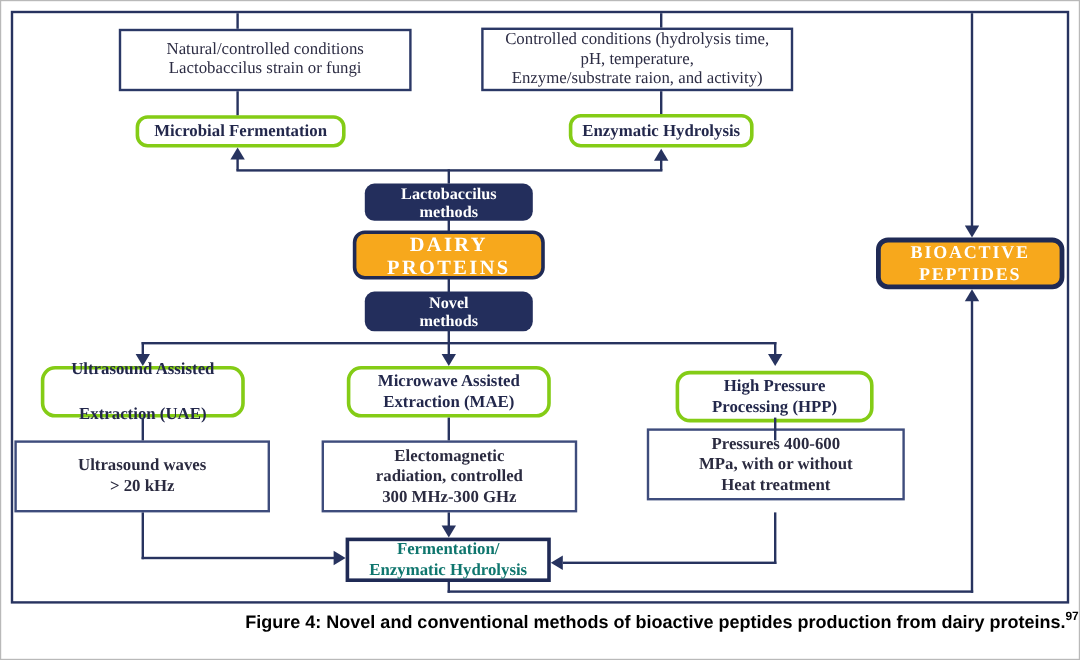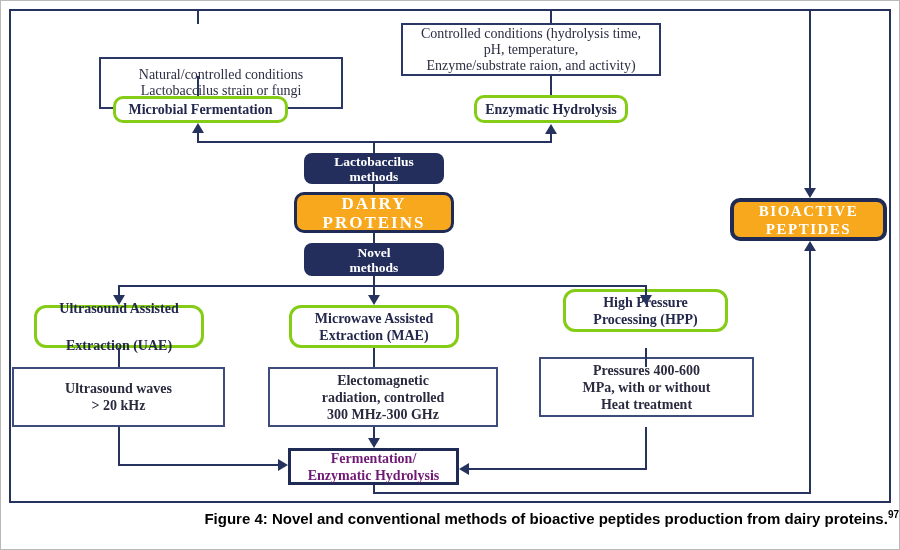--- a/index.html
+++ b/index.html
@@ -8,21 +8,21 @@
     border:1px solid #b9b9b9;overflow:hidden;
     font-family:"Liberation Serif","DejaVu Serif",serif;color:#2d2d44;
   }
   .frame{position:absolute;left:8px;top:8px;width:878px;height:490px;border:2px solid #27335f;background:transparent;}
   .box{position:absolute;display:flex;flex-direction:column;justify-content:center;align-items:center;text-align:center;background:#fff;box-sizing:border-box;}
   .cond{border:2px solid #2b3866;font-size:14px;line-height:16px;}
   .roundbox{border:3px solid #84cc16;border-radius:10px;font-size:14px;line-height:17px;font-weight:600;color:#23284c;}
   .navytab{background:#232e5c;border-radius:8px;color:#ffffff;font-weight:bold;font-size:13.5px;line-height:15px;}
   .gold{background:#f7a81c;border:3px solid #1f2a55;border-radius:10px;color:#ffffff;font-weight:bold;letter-spacing:2px;}
   .detail{border:2px solid #3e4c7c;font-size:14px;line-height:17px;font-weight:600;color:#2b2b40;}
-  .ferm{border:3px solid #1f2a55;font-weight:bold;font-size:14px;line-height:17px;color:#701a75;text-align:center;}
+  .ferm{border:3px solid #1f2a55;font-weight:bold;font-size:14px;line-height:17px;color:#0f766e;text-align:center;}
   .v{position:absolute;width:2px;background:#27335f;}
   .h{position:absolute;height:2px;background:#27335f;}
   .arr{position:absolute;width:0;height:0;}
   .arr.up{border-left:6px solid transparent;border-right:6px solid transparent;border-bottom:10px solid #27335f;}
   .arr.down{border-left:6px solid transparent;border-right:6px solid transparent;border-top:10px solid #27335f;}
   .arr.right{border-top:6px solid transparent;border-bottom:6px solid transparent;border-left:10px solid #27335f;}
   .arr.left{border-top:6px solid transparent;border-bottom:6px solid transparent;border-right:10px solid #27335f;}
   .caption{
     position:absolute;left:0;top:508px;width:100%;text-align:right;
     font-family:"Liberation Sans","DejaVu Sans",sans-serif;font-weight:bold;
@@ -30,21 +30,21 @@
   }
   .caption sup{font-size:10px;}
 </style>
 </head>
 <body>
 
 <div id="stage">
 
   <div class="frame"></div>
 
-  <div class="box cond" style="left:98px;top:23px;width:244px;height:52px;margin-top:33px;">
+  <div class="box cond" style="left:98px;top:23px;width:244px;height:52px;">
     <div>Natural/controlled conditions</div>
     <div>Lactobaccilus strain or fungi</div>
   </div>
   <div class="box cond" style="left:400px;top:22px;width:260px;height:53px;">
     <div>Controlled conditions (hydrolysis time,</div>
     <div>pH, temperature,</div>
     <div>Enzyme/substrate raion, and activity)</div>
   </div>
 
   <div class="box roundbox" style="left:112px;top:95px;width:175px;height:27px;">
@@ -73,30 +73,30 @@
   </div>
 
   <div class="box roundbox" style="left:33px;top:304px;width:170px;height:43px;border-radius:12px;gap:20px;">
     <div>Ultrasound Assisted</div>
     <div>Extraction (UAE)</div>
   </div>
   <div class="box roundbox" style="left:288px;top:304px;width:170px;height:43px;border-radius:12px;">
     <div>Microwave Assisted</div>
     <div>Extraction (MAE)</div>
   </div>
-  <div class="box roundbox" style="left:562px;top:288px;width:165px;height:43px;border-radius:12px;">
+  <div class="box roundbox" style="left:562px;top:308px;width:165px;height:43px;border-radius:12px;">
     <div>High Pressure</div>
     <div>Processing (HPP)</div>
   </div>
 
   <div class="box detail" style="left:11px;top:366px;width:213px;height:60px;">
     <div>Ultrasound waves</div>
     <div>&gt; 20 kHz</div>
   </div>
-  <div class="box detail" style="left:267px;top:366px;width:230px;height:60px;">
+  <div class="box detail" style="left:267px;top:366px;width:213px;height:60px;">
     <div>Electomagnetic</div>
     <div>radiation, controlled</div>
     <div>300 MHz-300 GHz</div>
   </div>
   <div class="box detail" style="left:538px;top:356px;width:215px;height:60px;">
     <div>Pressures 400-600</div>
     <div>MPa, with or without</div>
     <div>Heat treatment</div>
   </div>
 

